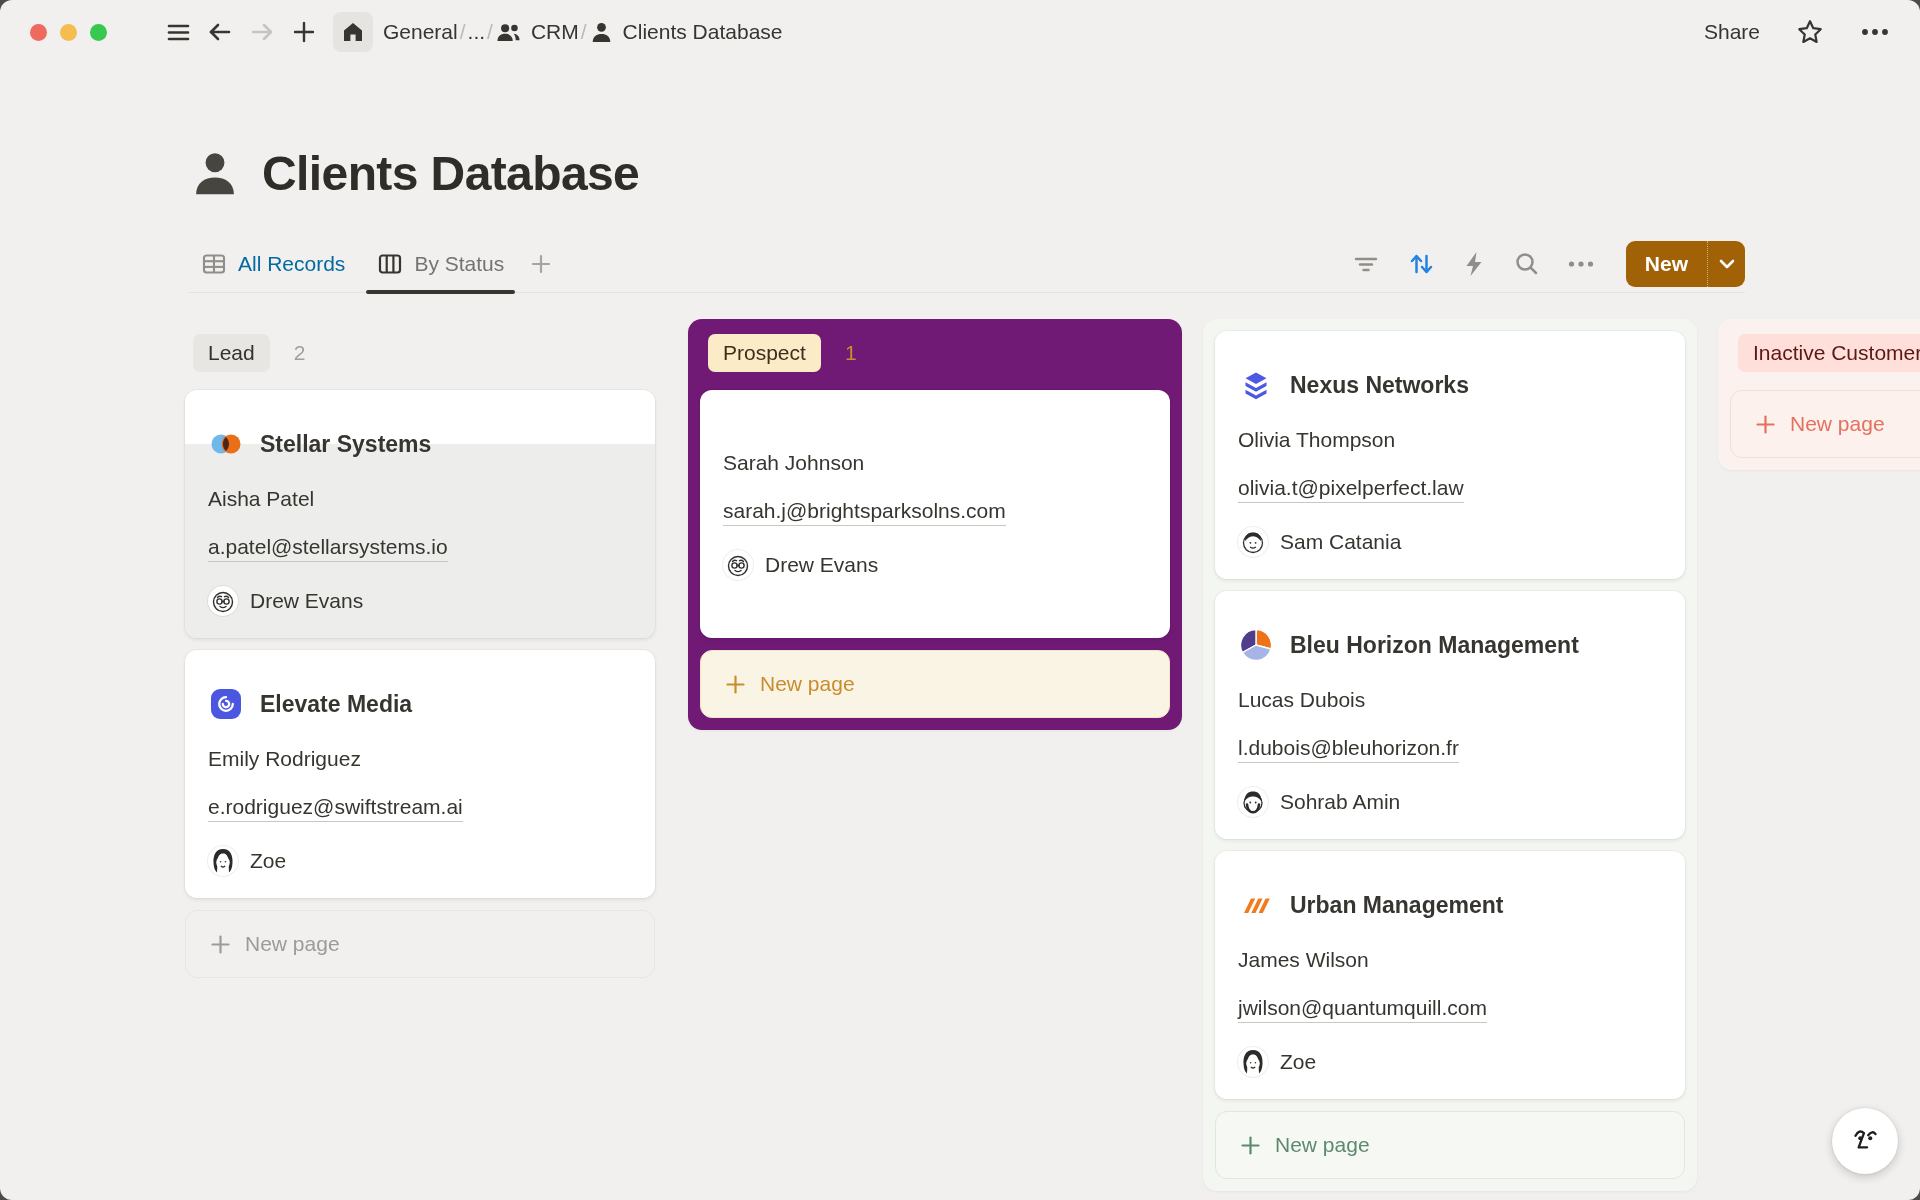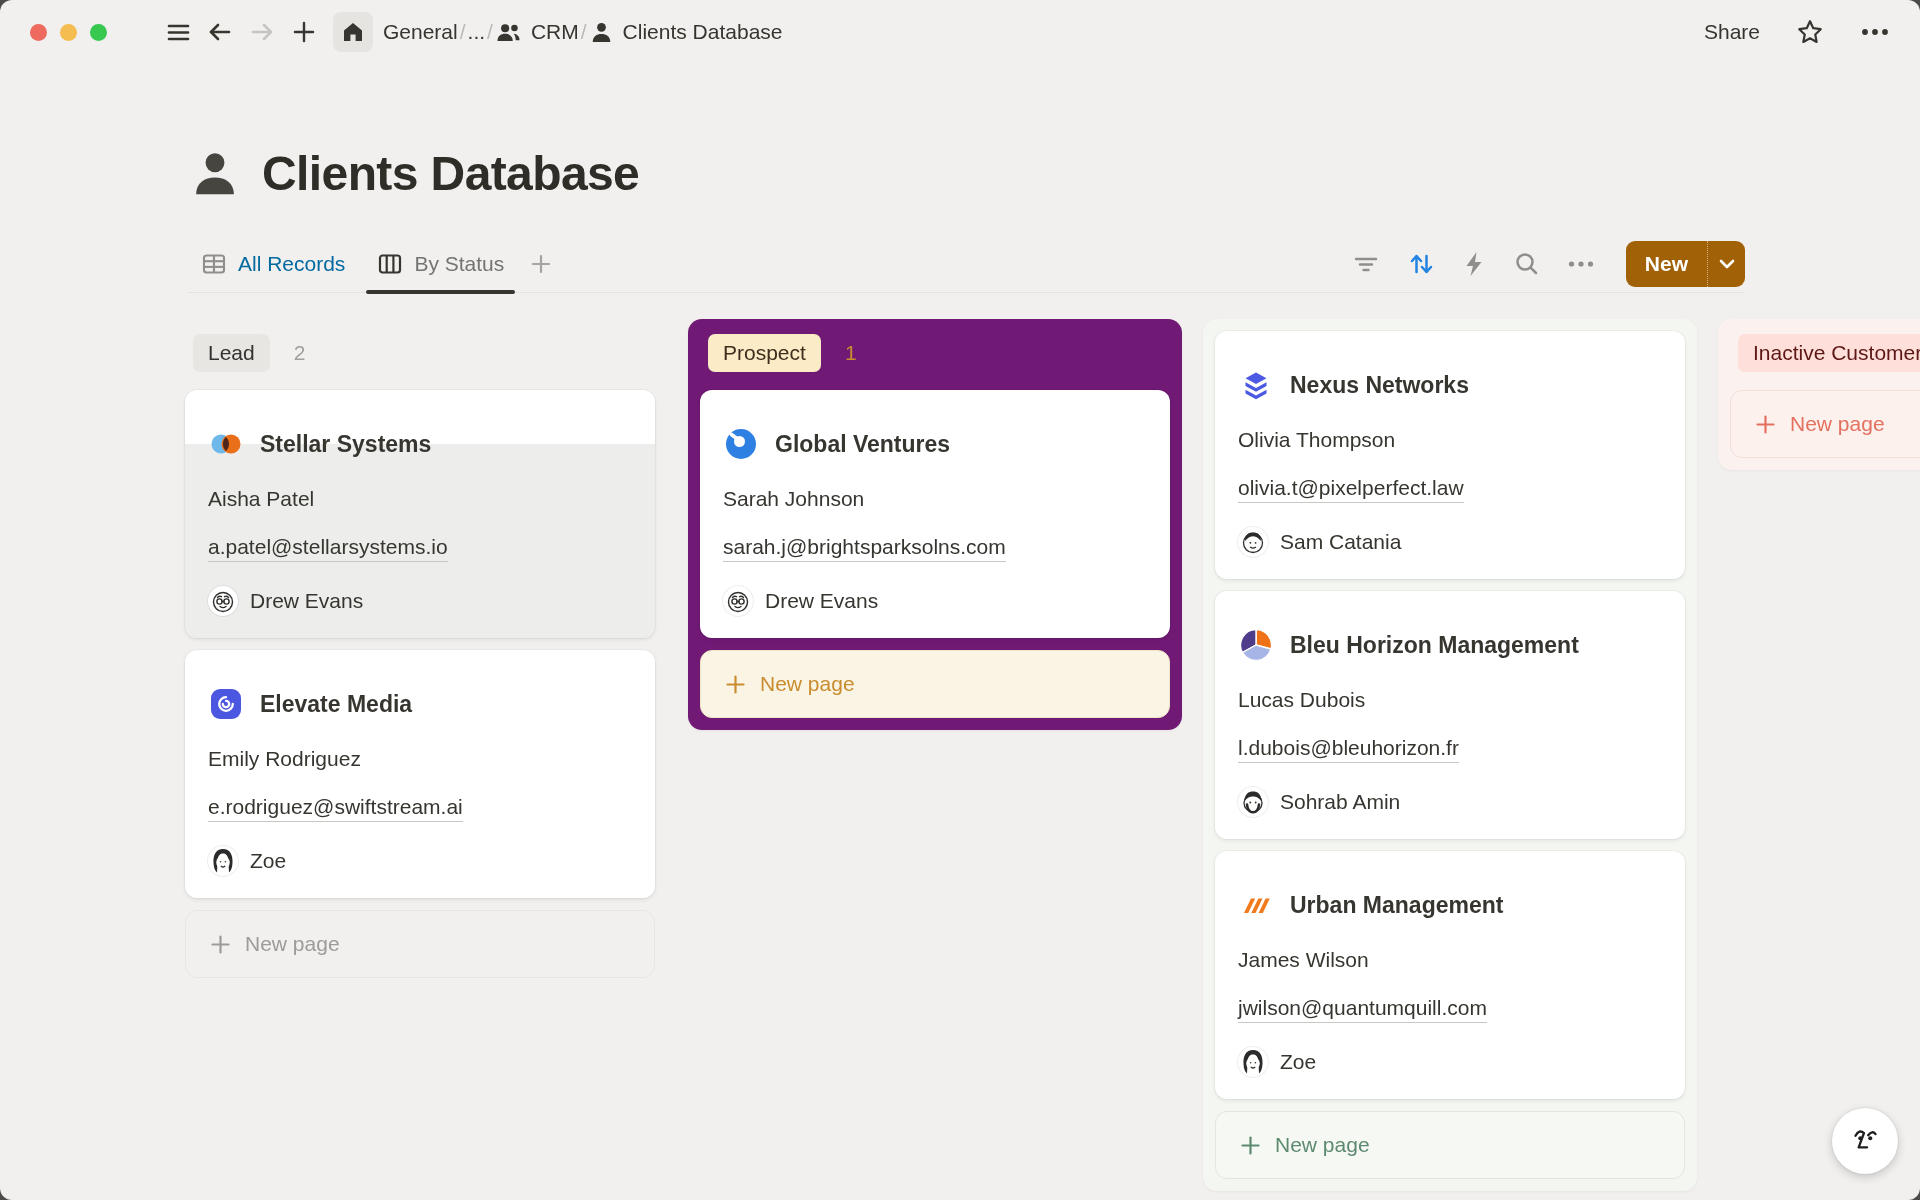--- a/index.html
+++ b/index.html
@@ -402,30 +402,20 @@
       </div>
     </div>
 
     <div class="column tinted theme-yellow">
       <div class="col-header">
         <span class="tag tag-yellow">Prospect</span>
         <span class="count count-yellow">1</span>
       </div>
 
       <div class="card">
-        <div class="card-title-row">
-          <span>
-            <svg width="36" height="36" viewBox="0 0 36 36">
-                <circle cx="18" cy="18" r="15" fill="#2E81E2"></circle>
-                <circle cx="16.5" cy="15.5" r="5.5" fill="#fff"></circle>
-                <path d="M8.5 8.5 L14.5 13" stroke="#fff" stroke-width="4" stroke-linecap="round"></path>
-              </svg>
-          </span>
-          <span class="card-title">Global Ventures</span>
-        </div>
         <div class="card-fields">
           <span>Sarah Johnson</span>
           <span class="email">sarah.j@brightsparksolns.com</span>
           <span class="owner">
             <span class="avatar">
               <svg width="30" height="30" viewBox="0 0 30 30">
                   <circle cx="15" cy="15" r="14.5" fill="#fff"></circle>
                   <g stroke="#2F2F2F" stroke-width="1.4" fill="none" stroke-linecap="round">
                     <circle cx="15" cy="16" r="9.5" fill="#FDFDFB"></circle>
                     <circle cx="11.5" cy="15.5" r="2.6"></circle>

